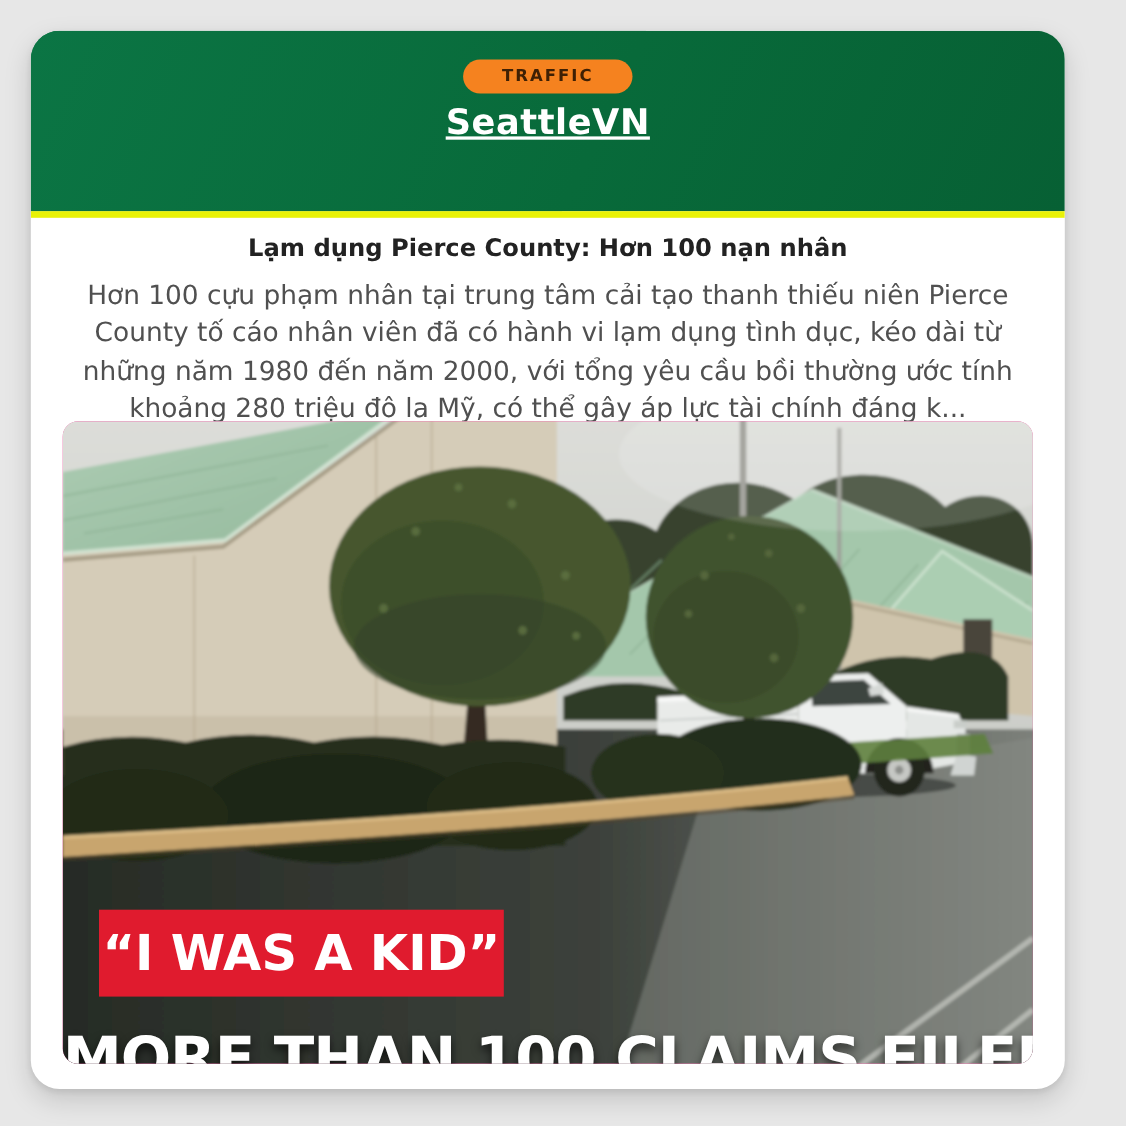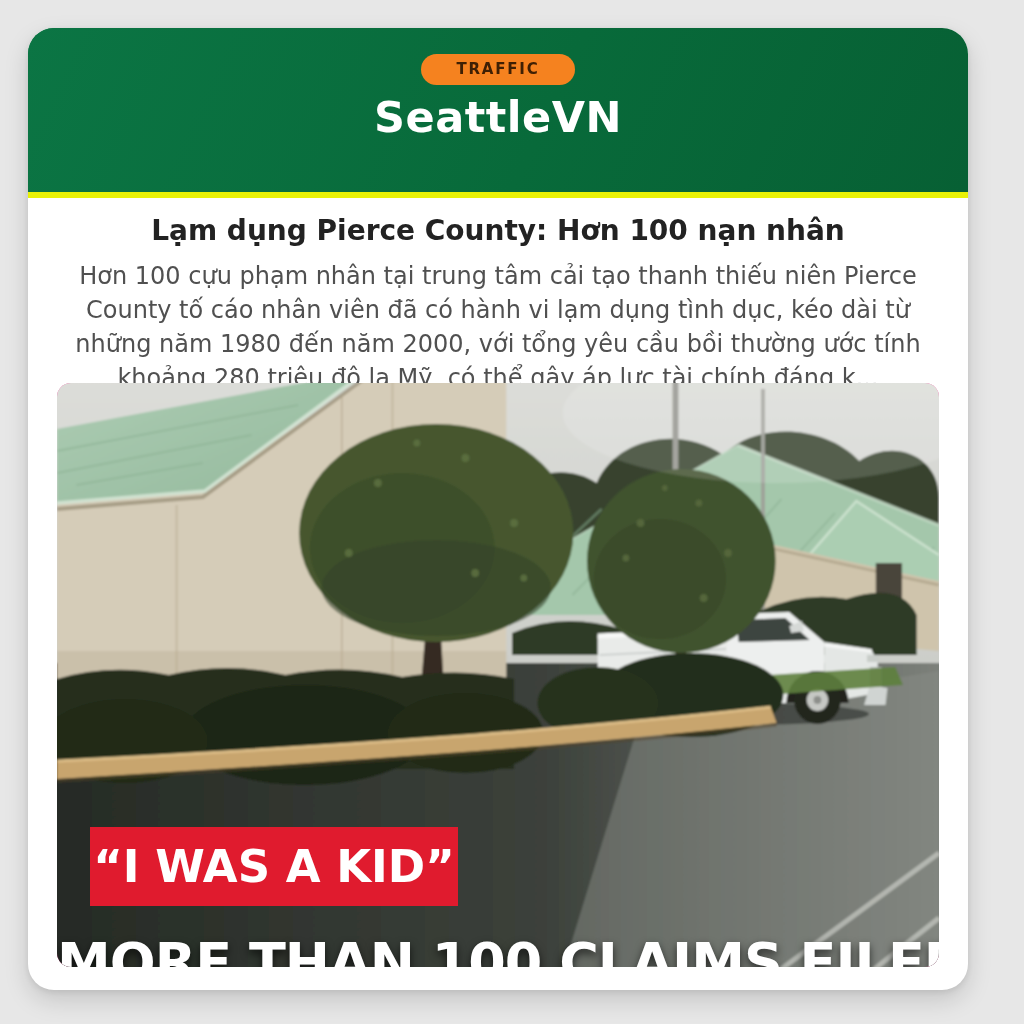--- a/index.html
+++ b/index.html
@@ -6,25 +6,25 @@
   .page{position:relative;width:1024px;height:1024px;background:#e7e7e7;overflow:hidden;
         font-family:"DejaVu Sans","Liberation Sans",sans-serif;}
   .card{position:absolute;left:28px;top:28px;width:940px;height:962px;background:#ffffff;
         border-radius:26px;overflow:hidden;
         box-shadow:0 10px 24px rgba(0,0,0,.15),0 2px 6px rgba(0,0,0,.08);}
   .card-header{height:164px;background:linear-gradient(115deg,#0b7544 0%,#086a3a 55%,#07603400 0),
         linear-gradient(115deg,#0b7544 0%,#086a3a 55%,#076034 100%);
         display:flex;flex-direction:column;align-items:center;padding-top:26px;box-sizing:border-box;}
   .badge{background:#f5821f;color:#3f2004;font-weight:bold;font-size:15px;letter-spacing:1.8px;
         padding:8px 35px;border-radius:18px;line-height:1;}
-  .brand{margin:9px 0 0;color:#ffffff;font-size:43px;font-weight:bold;letter-spacing:.5px;line-height:1.1;}
+  .brand{margin:9px 0 0;color:#ffffff;font-size:32px;font-weight:bold;letter-spacing:.5px;line-height:1.1;text-decoration:underline;}
   .website{margin-top:9px;color:#e9efe9;font-size:23px;}
   .stripe{height:6px;background:#e9f207;}
   .article-text{padding:16px 36px 0;text-align:center;}
-  .headline{font-size:28px;color:#222222;margin:0 0 11px;font-weight:bold;line-height:1.2;}
+  .headline{font-size:22px;color:#222222;margin:0 0 11px;font-weight:bold;line-height:1.2;}
   .summary{font-size:24px;color:#505050;line-height:1.42;margin:0;}
   .photo{position:absolute;left:29px;top:355px;width:882px;height:584px;border-radius:14px;
         overflow:hidden;background:#ec4899;margin:0;}
   .photo svg{position:absolute;left:0;top:0;width:100%;height:100%;display:block;}
   .quote-box{position:absolute;left:33px;top:444px;width:368px;height:79px;background:#e01b2e;
         display:flex;align-items:center;justify-content:center;}
   .quote-box span{color:#ffffff;font-size:45px;font-weight:bold;white-space:nowrap;letter-spacing:0;}
   .photo-headline{position:absolute;left:0;width:100%;top:548px;text-align:center;color:#ffffff;
         font-size:54px;font-weight:bold;white-space:nowrap;letter-spacing:-1px;
         text-shadow:0 4px 9px rgba(0,0,0,.65);}

